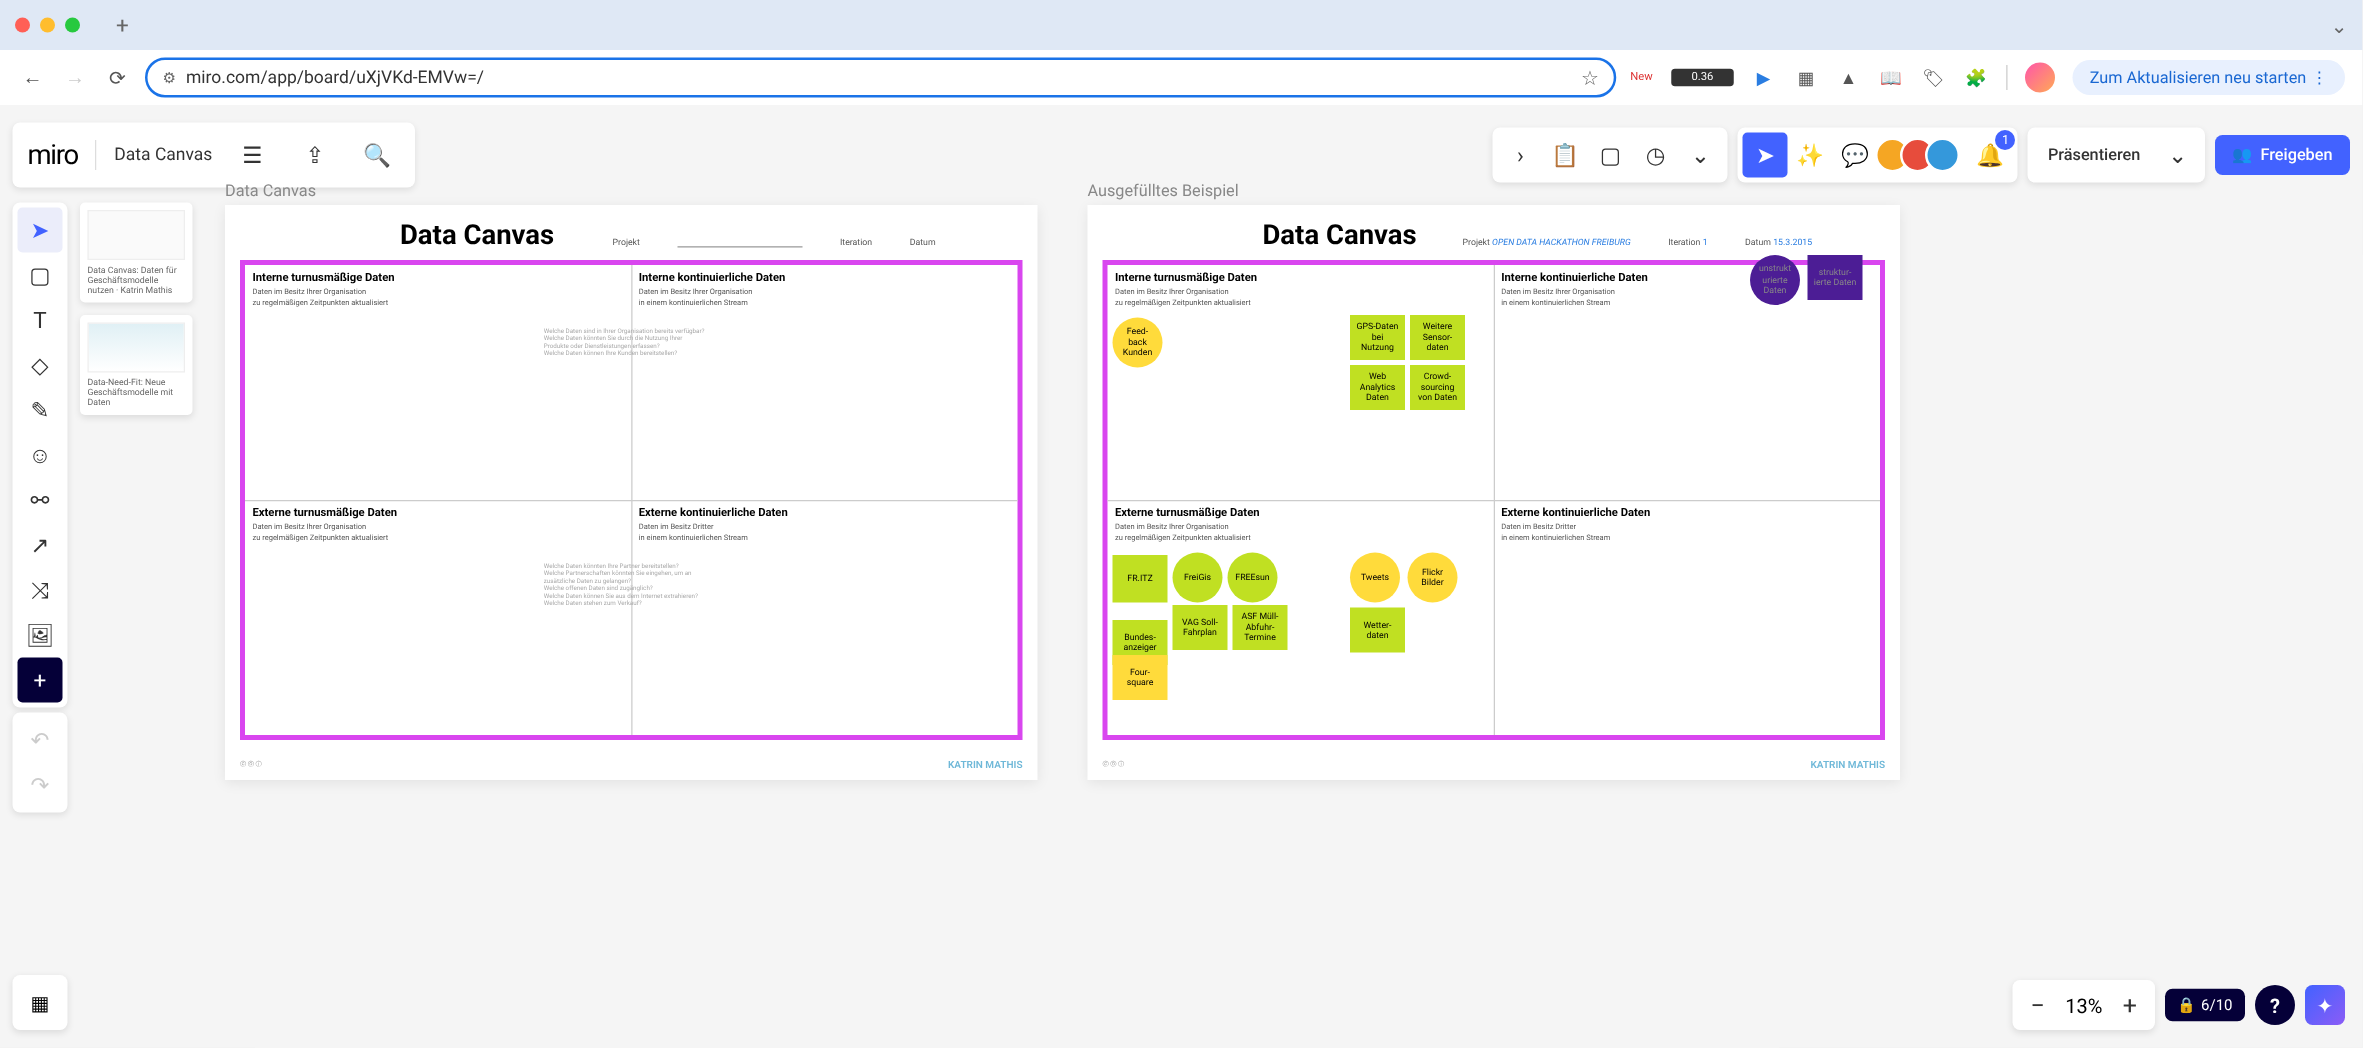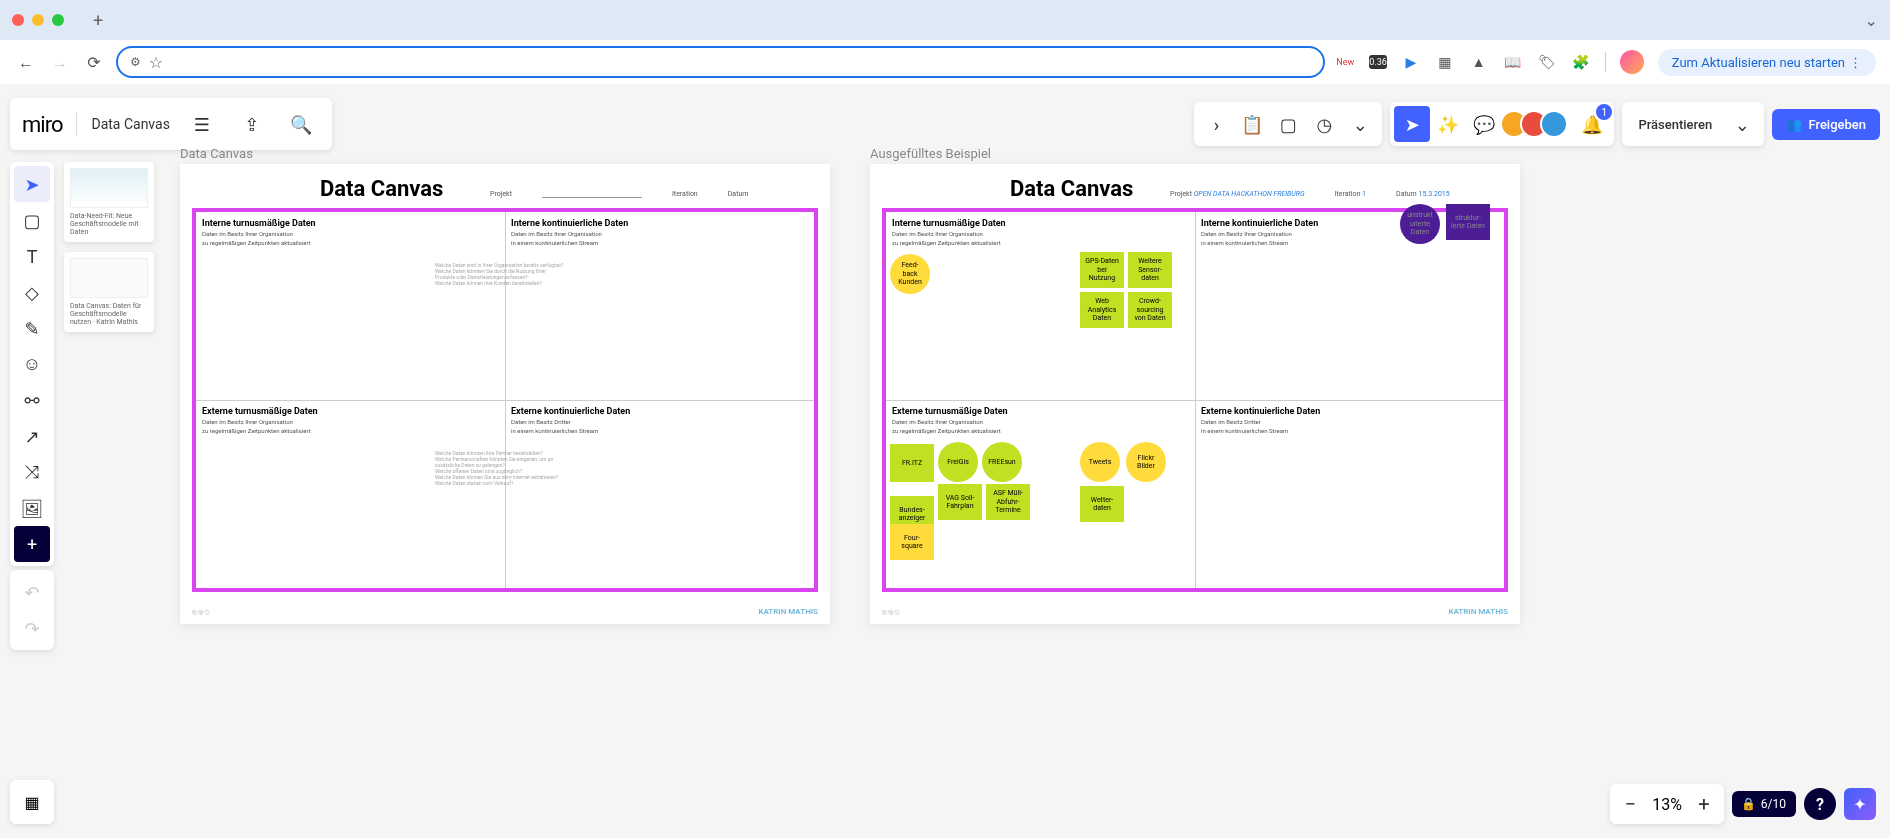--- a/index.html
+++ b/index.html
@@ -12,21 +12,21 @@
 .tab-favicon{width:16px;height:16px;background:#ffd02f;border-radius:3px}
 .tab-close{margin-left:auto;color:#666;cursor:pointer}
 .new-tab{width:28px;height:28px;display:flex;align-items:center;justify-content:center;margin-left:8px;color:#666;font-size:18px;cursor:pointer}
 .chrome-dropdown{margin-left:auto;color:#666;cursor:pointer}
 .url-bar{background:#fff;height:44px;display:flex;align-items:center;padding:0 14px;gap:10px}
 .nav-btn{width:24px;height:24px;display:flex;align-items:center;justify-content:center;color:#555;cursor:pointer}
 .url-input-wrap{flex:1;background:#fff;border:2px solid #1a73e8;border-radius:20px;height:32px;display:flex;align-items:center;padding:0 12px;gap:8px}
 .url-text{flex:1;font-size:14px;color:#333}
 .ext-icons{display:flex;gap:14px;align-items:center}
 .ext-icon{width:20px;height:20px;display:flex;align-items:center;justify-content:center;color:#555;font-size:14px}
-.ext-badge{background:#333;color:#fff;font-size:9px;padding:2px 0;border-radius:3px}
+.ext-badge{background:#333;color:#fff;font-size:9px;padding:2px 16px;border-radius:3px}
 .user-avatar{width:24px;height:24px;border-radius:50%;background:linear-gradient(135deg,#f5a,#fa5)}
 .ext-divider{width:1px;height:20px;background:#ccc}
 .update-btn{background:#e8f0fe;color:#1967d2;border:none;border-radius:16px;padding:6px 14px;font-size:13px;cursor:pointer;display:flex;align-items:center;gap:4px}
 .canvas-area{position:relative;background:#f5f5f5;height:754px}
 .miro-top{position:absolute;top:14px;left:10px;right:10px;display:flex;align-items:center;gap:0}
 .miro-logo-box{background:#fff;border-radius:6px;padding:8px 12px;display:flex;align-items:center;gap:14px;box-shadow:0 2px 6px rgba(0,0,0,0.1)}
 .miro-logo{font-weight:400;font-size:22px;letter-spacing:-1px}
 .board-title{font-size:14px;color:#333}
 .top-icon-btn{width:36px;height:36px;display:flex;align-items:center;justify-content:center;cursor:pointer;color:#333;font-size:18px}
 .top-right{margin-left:auto;display:flex;align-items:center;gap:8px}
@@ -86,20 +86,21 @@
   <div class="new-tab">+</div>
   <div class="chrome-dropdown">⌄</div>
 </div>
 
 <div class="url-bar">
   <div class="nav-btn">←</div>
   <div class="nav-btn" style="color:#ccc">→</div>
   <div class="nav-btn">⟳</div>
   <div class="url-input-wrap">
     <span style="font-size:12px;color:#666">⚙</span>
+    <span class="url-text">miro.com/app/board/uXjVKd-EMVw=/</span>
     <span style="color:#666">☆</span>
   </div>
   <div class="ext-icons">
     <div class="ext-icon">
         <span style="font-size:9px;color:#d33">New</span>
       </div>
     <div class="ext-badge">0.36</div>
     <div class="ext-icon" style="color:#2a7de1">▶</div>
     <div class="ext-icon">▦</div>
     <div class="ext-icon">▲</div>
@@ -172,26 +173,26 @@
 
   <div class="undo-redo">
     <div class="tool-btn" style="color:#ccc">↶</div>
     <div class="tool-btn" style="color:#ccc">↷</div>
   </div>
 
   <div class="frames-btn">▦</div>
 
   <div class="frames-panel">
     <div class="frame-thumb">
+      <div class="frame-thumb-img"></div>
+      <div>Data Canvas: Daten für Geschäftsmodelle nutzen · Katrin Mathis</div>
+    </div>
+    <div class="frame-thumb">
       <div class="frame-thumb-img" style="background:linear-gradient(#e0f0f5,#fff)"></div>
       <div>Data-Need-Fit: Neue Geschäftsmodelle mit Daten</div>
-    </div>
-    <div class="frame-thumb">
-      <div class="frame-thumb-img"></div>
-      <div>Data Canvas: Daten für Geschäftsmodelle nutzen · Katrin Mathis</div>
     </div>
   </div>
 
   <div class="board-content">
 
     <div class="frame-label" style="left:10px;top:2px">Data Canvas</div>
     <div class="canvas-frame" style="left:10px;top:20px;width:650px;height:460px">
       <div class="canvas-title">Data Canvas</div>
       <div class="canvas-meta" style="left:310px">
         <span>Projekt</span>

